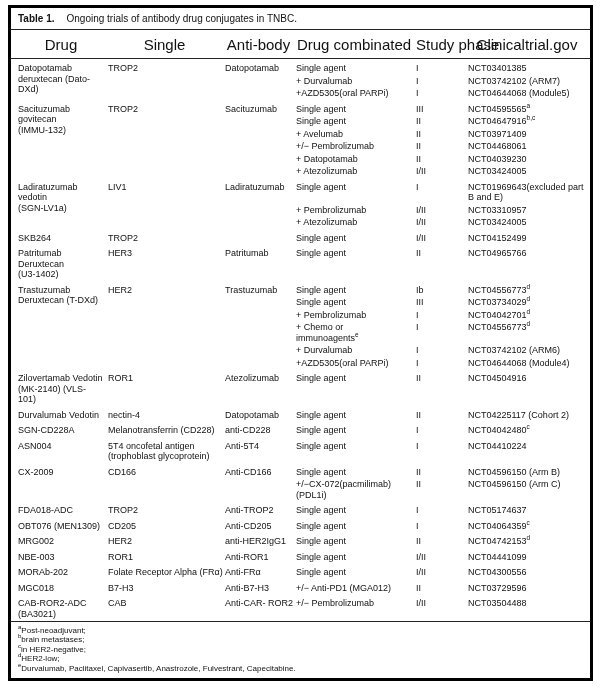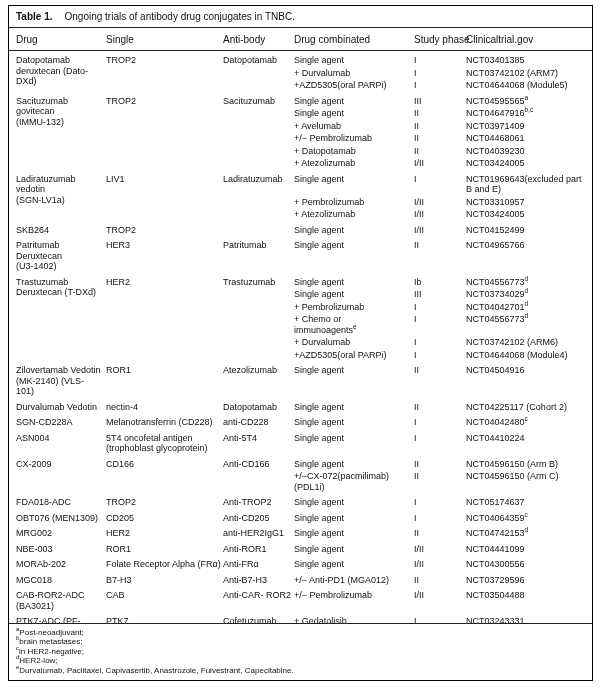--- a/index.html
+++ b/index.html
@@ -2,32 +2,32 @@
 <html><head>
 <meta charset="utf-8">
 <style>
   html,body{margin:0;padding:0;background:#fff;}
   .page{
     width:600px;height:692px;position:relative;background:#ffffff;
     font-family:"Liberation Sans",sans-serif;color:#111;overflow:hidden;
   }
   .table-box{
     position:absolute;left:8px;top:5px;width:585px;height:676px;
-    border:1px solid #000000;box-sizing:border-box;
+    border:3px solid #000000;box-sizing:border-box;
     display:flex;flex-direction:column;background:#fff;
   }
   .title{
     padding:5px 7px 4px 7px;font-size:10px;line-height:12px;
     border-bottom:1.5px solid #222;flex:0 0 auto;
   }
   .title .tlabel{font-weight:bold;margin-right:12px;}
   .body-wrap{flex:1 1 auto;overflow:hidden;}
   table{border-collapse:collapse;table-layout:fixed;width:100%;}
   th{
-    text-align:left;font-size:10px;font-weight:normal;
+    text-align:center;font-size:15px;font-weight:normal;
     padding:6px 4px 5px 0;border-bottom:1.5px solid #222;
     white-space:nowrap;vertical-align:bottom;
   }
   th.c-drug{padding-left:7px;}
   td{
     font-size:9px;line-height:10.5px;vertical-align:top;
     padding:1px 4px 1px 0;white-space:nowrap;overflow:visible;
   }
   td.c-drug{padding-left:7px;white-space:normal;}
   tr.gfirst td{padding-top:4px;}

